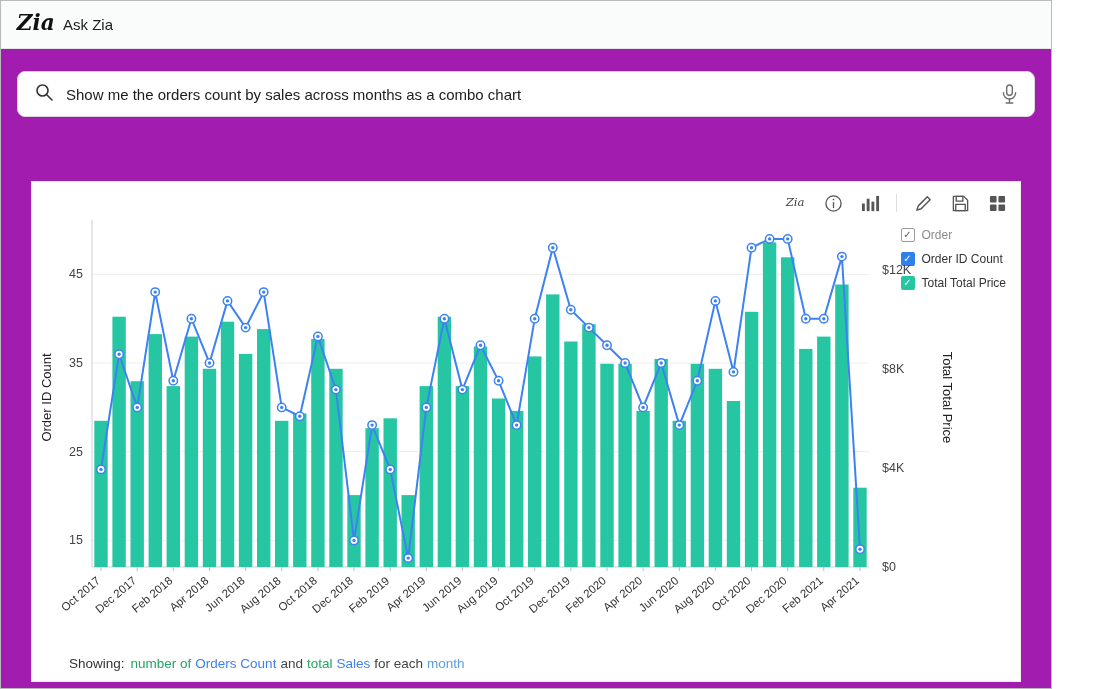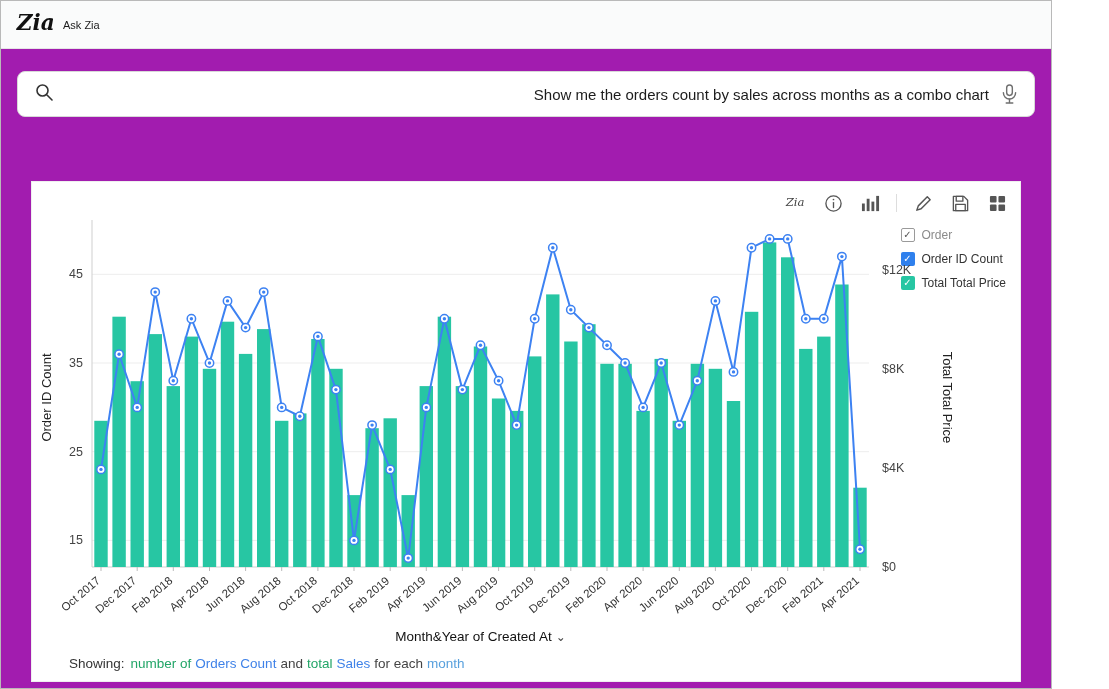--- a/index.html
+++ b/index.html
@@ -2,24 +2,24 @@
 <html><head>
 <meta charset="utf-8">
 <style>
   * { box-sizing: border-box; margin: 0; padding: 0; }
   html, body { width: 1109px; height: 689px; }
   body { font-family: "Liberation Sans", sans-serif; background: #fff; color: #222; }
 
   .page { width: 1052px; height: 689px; border: 1px solid #b9b9b9; background: #a21caf; position: relative; overflow: hidden; }
 
   .header { height: 48px; background: #fafbfb; border-bottom: 1px solid #e5e5e5; display: flex; align-items: center; padding: 0 14px; gap: 10px; }
-  .header-title { font-size: 11px; font-weight: 500; color: #1c1c1c; }
+  .header-title { font-size: 15px; font-weight: 500; color: #1c1c1c; }
 
   .searchbar { margin: 22px 16px 0; height: 46px; border: 1px solid #d8d8d8; border-radius: 8px; display: flex; align-items: center; padding: 0 16px; gap: 12px; background: #fff; }
-  .search-input { flex: 1; border: none; outline: none; font-size: 15px; color: #1c1c1c; font-family: "Liberation Sans", sans-serif; background: transparent; text-align: right; }
+  .search-input { flex: 1; border: none; outline: none; font-size: 15px; color: #1c1c1c; font-family: "Liberation Sans", sans-serif; background: transparent; }
   .mic-btn { background: none; border: none; cursor: pointer; display: flex; align-items: center; }
 
   .chart-card { position: relative; margin: 64px 30px 0; height: 501px; border: 1px solid #efefef; background: #fff; }
 
   .toolbar { position: absolute; top: 10px; right: 12px; display: flex; align-items: center; gap: 15px; }
   .tb-icon { width: 22px; height: 22px; display: flex; align-items: center; justify-content: center; cursor: pointer; background: none; border: none; padding: 0; }
   .tb-divider { width: 1px; height: 18px; background: #ddd; }
 
   .legend { position: absolute; top: 46px; right: 14px; font-size: 12px; }
   .legend-row { display: flex; align-items: center; gap: 7px; margin-bottom: 10px; cursor: pointer; }
@@ -324,22 +324,19 @@
         <text class="xtick" x="740.7" y="370" text-anchor="end" transform="rotate(-40 740.7 370)">Dec 2020</text>
         <line x1="776.8" x2="776.8" y1="355" y2="359" stroke="#bbb"></line>
         <text class="xtick" x="776.8" y="370" text-anchor="end" transform="rotate(-40 776.8 370)">Feb 2021</text>
         <line x1="813.0" x2="813.0" y1="355" y2="359" stroke="#bbb"></line>
         <text class="xtick" x="813.0" y="370" text-anchor="end" transform="rotate(-40 813.0 370)">Apr 2021</text>
       </svg>
 
     <div class="axis-title left">Order ID Count</div>
     <div class="axis-title right">Total Total Price</div>
 
-    <div class="x-title">
-      <span>Month&amp;Year of Created At</span><span class="chev">⌄</span>
-    </div>
 
     <div class="showing">
       <span class="prefix">Showing:</span><span><span class="token" style="color: rgb(33, 165, 103);">number of</span><span class="token" style="color: rgb(63, 130, 232);">Orders Count</span><span class="token" style="color: rgb(68, 68, 68);">and</span><span class="token" style="color: rgb(33, 165, 103);">total</span><span class="token" style="color: rgb(63, 130, 232);">Sales</span><span class="token" style="color: rgb(68, 68, 68);">for each</span><span class="token" style="color: rgb(88, 160, 221);">month</span></span>
     </div>
 
   </div>
 </div>
 
 </body></html>

